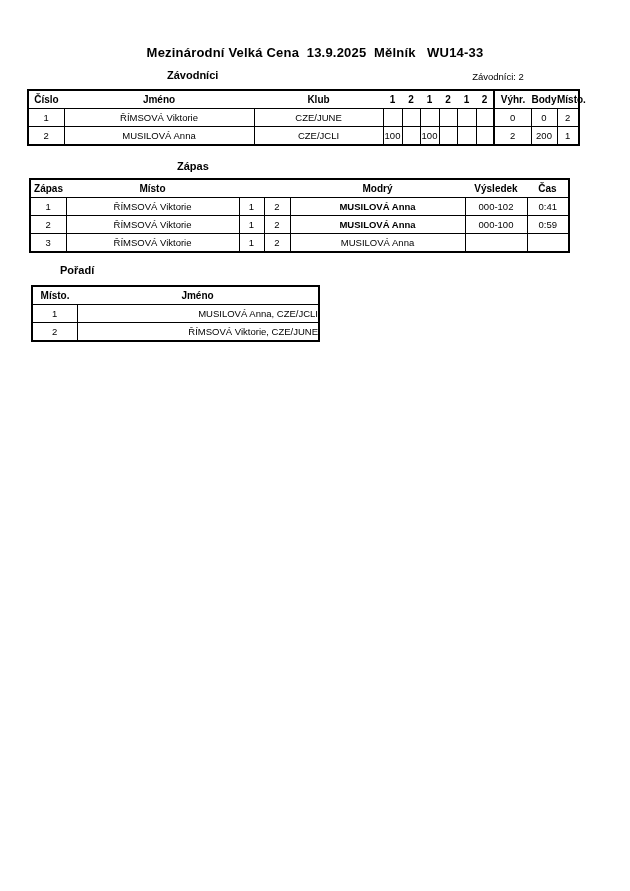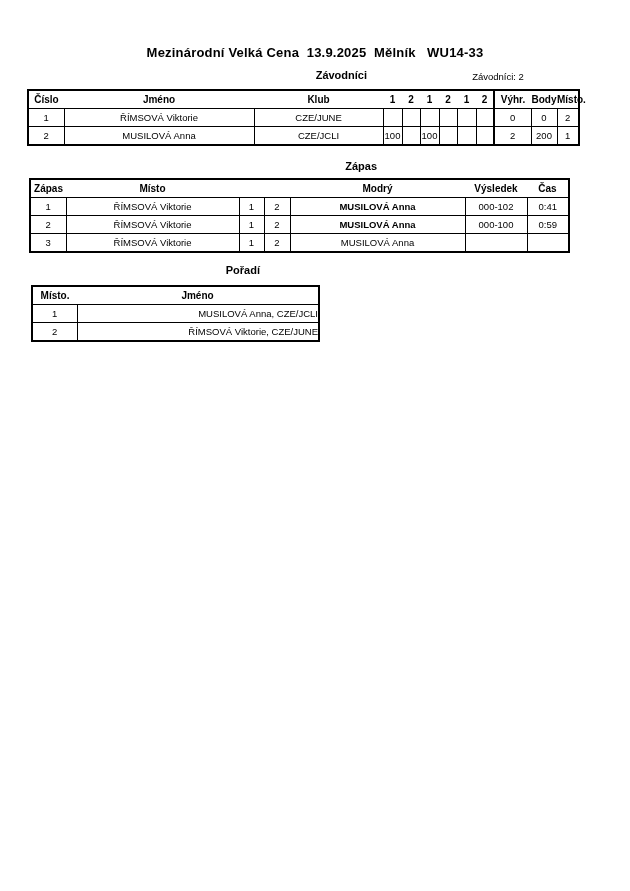--- a/index.html
+++ b/index.html
@@ -5,21 +5,21 @@
   html,body{margin:0;padding:0;}
   body{
     width:630px;height:891px;background:#ffffff;position:relative;
     font-family:"Liberation Sans", sans-serif;color:#000;overflow:hidden;
   }
   .page-title{
     position:absolute;top:45px;left:0;width:630px;text-align:center;
     font-size:13px;font-weight:bold;white-space:pre;letter-spacing:0.2px;
   }
   .section-heading{
-    position:absolute;width:200px;text-align:right;
+    position:absolute;width:200px;text-align:left;
     font-size:11px;font-weight:bold;
   }
   .head-zavodnici{top:69px;left:167px;}
   .head-zapas{top:160px;left:177px;}
   .head-poradi{top:264px;left:60px;}
   .count-label{
     position:absolute;top:71px;left:398px;width:200px;text-align:center;font-size:9.5px;
   }
   table.rpt{
     position:absolute;border-collapse:collapse;table-layout:fixed;

